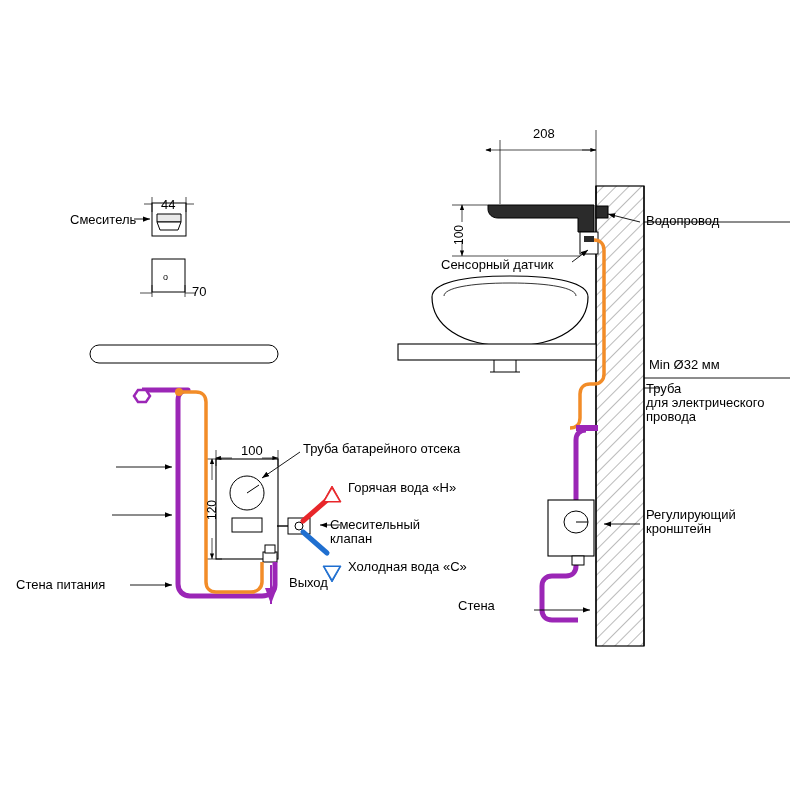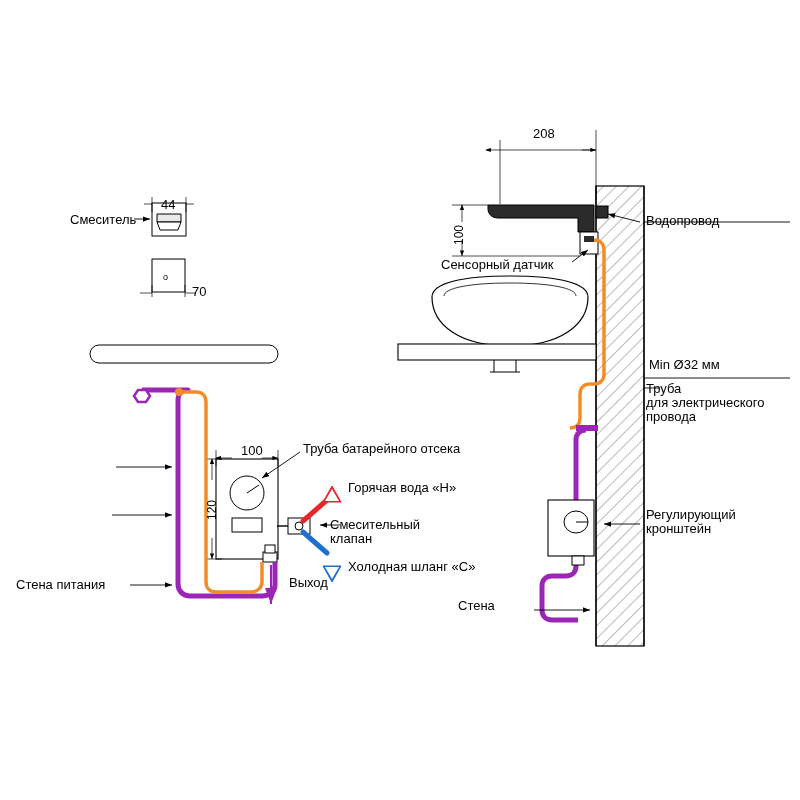--- a/index.html
+++ b/index.html
@@ -217,21 +217,21 @@
   <div class="lbl" style="left:70px; top:213px;">Смеситель</div>
   <div class="dim" style="left:161px; top:197px;">44</div>
   <div class="dim" style="left:192px; top:284px;">70</div>
   <div class="lbl" style="left:163px; top:270px; font-size:9px;">o</div>
 
   <div class="lbl" style="left:16px; top:578px;">Стена питания</div>
   <div class="lbl" style="left:303px; top:442px;">Труба батарейного отсека</div>
   <div class="lbl" style="left:348px; top:481px;">Горячая вода «H»</div>
   <div class="lbl" style="left:330px; top:518px; white-space:pre-line;">Смесительный
 клапан</div>
-  <div class="lbl" style="left:348px; top:560px;">Холодная шланг «C»</div>
+  <div class="lbl" style="left:348px; top:560px;">Холодная вода «C»</div>
   <div class="lbl" style="left:289px; top:576px;">Выход</div>
 
   <div class="dim" style="left:241px; top:443px;">100</div>
   <div class="dim-v" style="left:205px; top:520px;">120</div>
 
   <div class="dim" style="left:533px; top:126px;">208</div>
   <div class="dim-v" style="left:452px; top:245px;">100</div>
 
   <div class="lbl" style="left:646px; top:214px;">Водопровод</div>
   <div class="lbl" style="left:441px; top:258px;">Сенсорный датчик</div>

